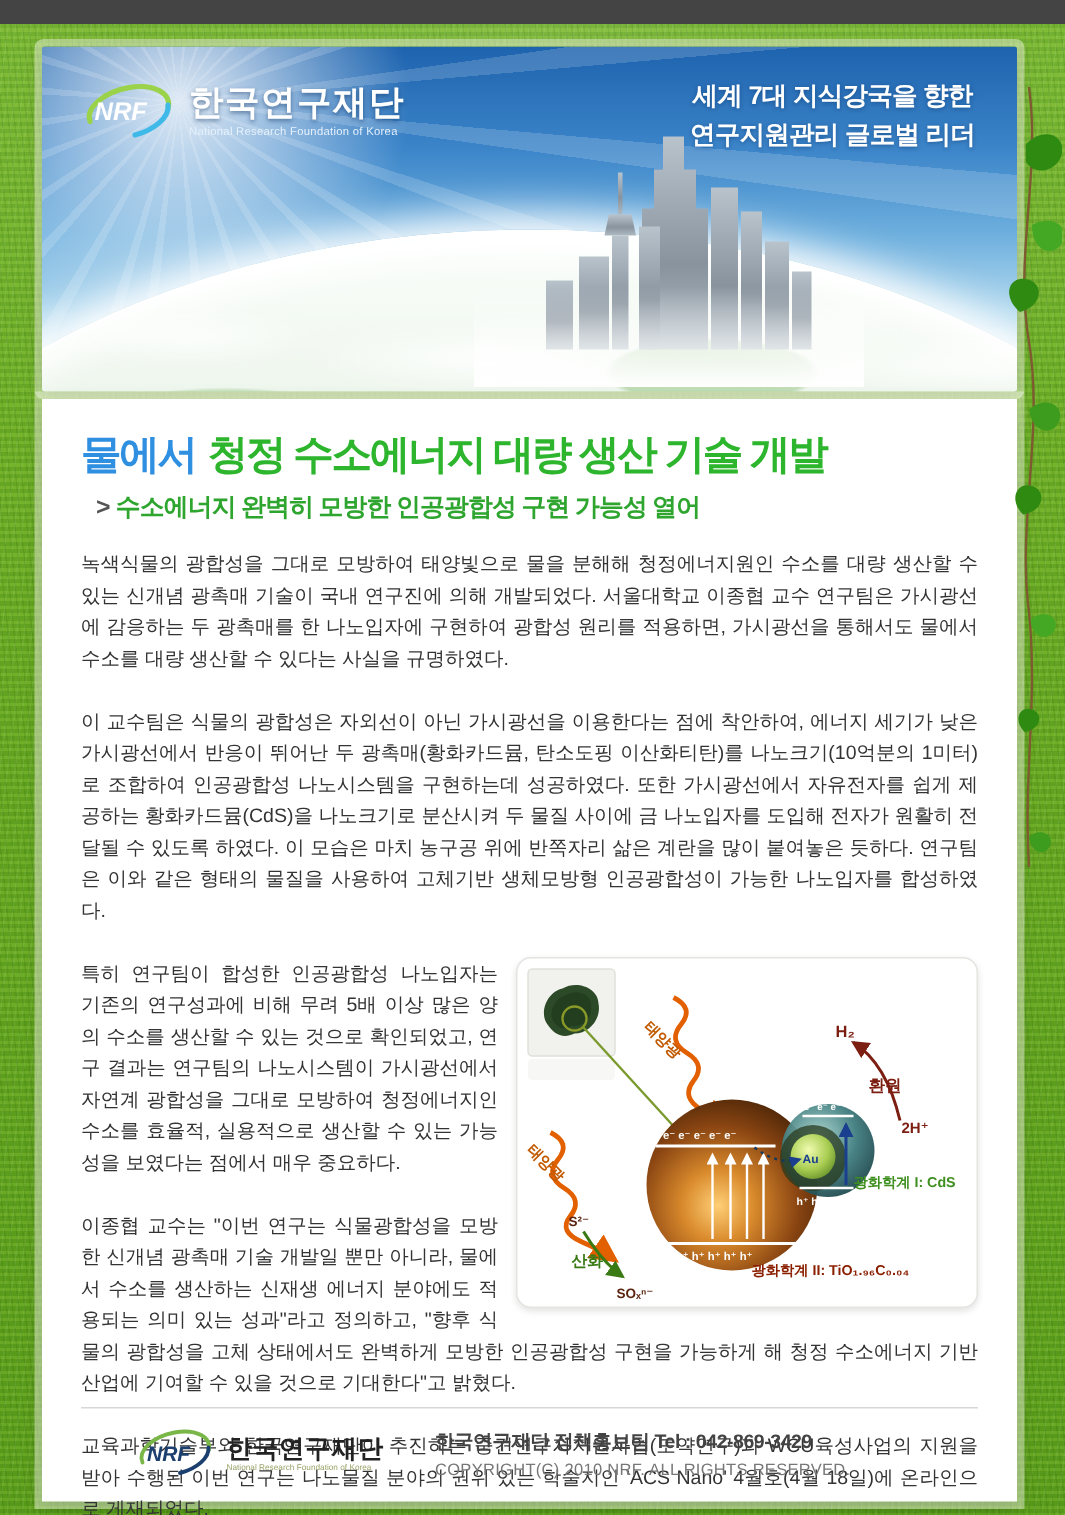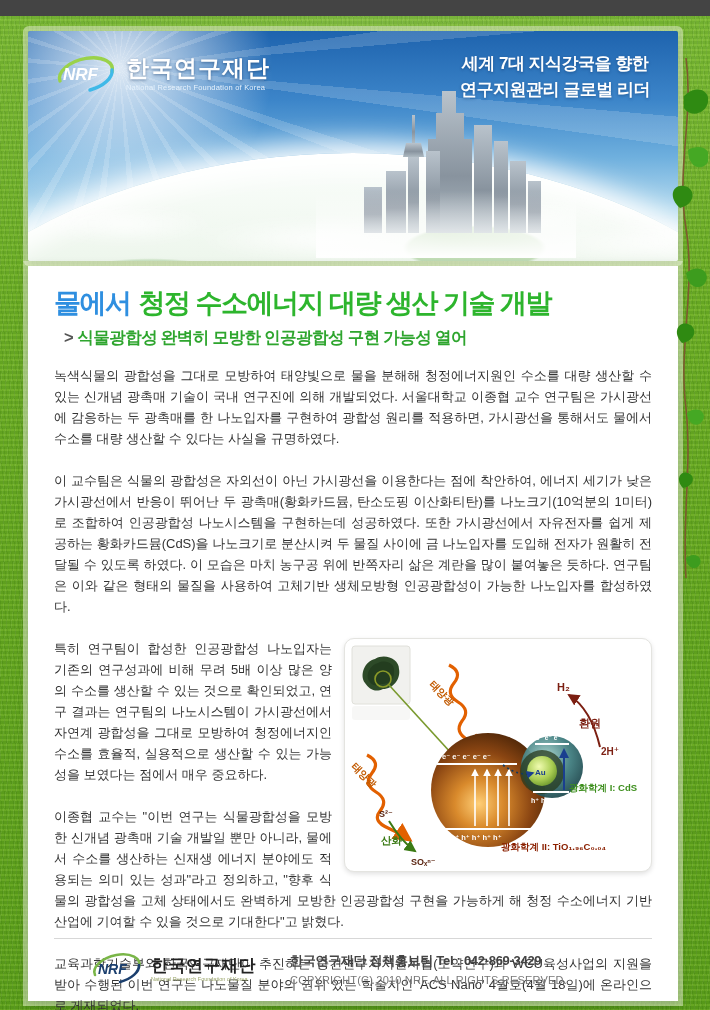--- a/index.html
+++ b/index.html
@@ -133,24 +133,24 @@
       <path d="M31,355 c10,-8 20,-1 16,7 c-4,8 -15,6 -16,-7 z" fill="#45a824"></path>
       <path d="M27,430 c-8,-8 -3,-18 5,-15 c8,3 6,13 -5,15 z"></path>
       <path d="M30,500 c8,-7 17,-1 14,6 c-3,7 -13,5 -14,-6 z" fill="#3d9c1e"></path>
     </g>
   </svg>
 
   <div class="panel">
 
     <h1 class="title"><span class="hl">물에서</span><span class="rest">청정 수소에너지 대량 생산 기술 개발</span></h1>
 
-    <div class="subtitle"><span class="gt">&gt;</span><span>식물광합성 완벽히 모방한 인공광합성 구현 가능성 열어</span></div>
+    <div class="subtitle"><span class="gt">&gt;</span><span>수소에너지 완벽히 모방한 인공광합성 구현 가능성 열어</span></div>
 
     <div class="body">
-      <p>녹색식물의 광합성을 그대로 모방하여 태양빛으로 물을 분해해 청정에너지원인 수소를 대량 생산할 수 있는 신개념 광촉매 기술이 국내 연구진에 의해 개발되었다. 서울대학교 이종협 교수 연구팀은 가시광선에 감응하는 두 광촉매를 한 나노입자를 구현하여 광합성 원리를 적용하면, 가시광선을 통해서도 물에서 수소를 대량 생산할 수 있다는 사실을 규명하였다.</p>
+      <p>녹색식물의 광합성을 그대로 모방하여 태양빛으로 물을 분해해 청정에너지원인 수소를 대량 생산할 수 있는 신개념 광촉매 기술이 국내 연구진에 의해 개발되었다. 서울대학교 이종협 교수 연구팀은 가시광선에 감응하는 두 광촉매를 한 나노입자에 구현하여 광합성 원리를 적용하면, 가시광선을 통해서도 물에서 수소를 대량 생산할 수 있다는 사실을 규명하였다.</p>
       <p>이 교수팀은 식물의 광합성은 자외선이 아닌 가시광선을 이용한다는 점에 착안하여, 에너지 세기가 낮은 가시광선에서 반응이 뛰어난 두 광촉매(황화카드뮴, 탄소도핑 이산화티탄)를 나노크기(10억분의 1미터)로 조합하여 인공광합성 나노시스템을 구현하는데 성공하였다. 또한 가시광선에서 자유전자를 쉽게 제공하는 황화카드뮴(CdS)을 나노크기로 분산시켜 두 물질 사이에 금 나노입자를 도입해 전자가 원활히 전달될 수 있도록 하였다. 이 모습은 마치 농구공 위에 반쪽자리 삶은 계란을 많이 붙여놓은 듯하다. 연구팀은 이와 같은 형태의 물질을 사용하여 고체기반 생체모방형 인공광합성이 가능한 나노입자를 합성하였다.</p>
 
       <div>
 
         <div class="figure">
           <svg width="306" height="232" viewBox="0 0 306 232">
             <defs>
               <radialGradient id="gradBrown" cx="0.42" cy="0.62" r="0.75">
                 <stop offset="0" stop-color="#ffcf77"></stop>
                   <stop offset="0.28" stop-color="#d98a2c"></stop>

